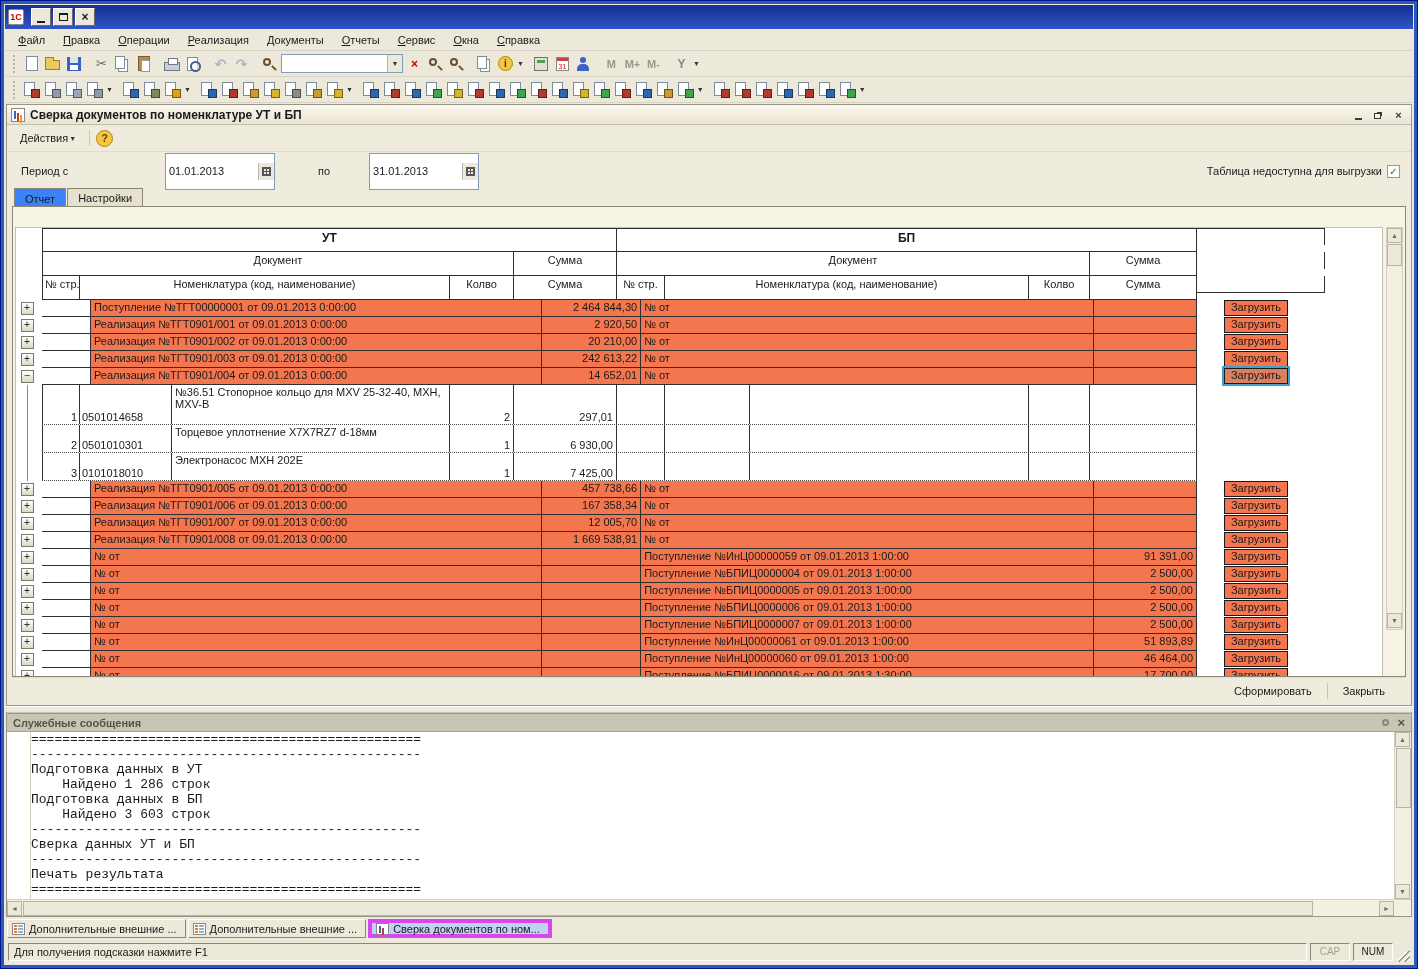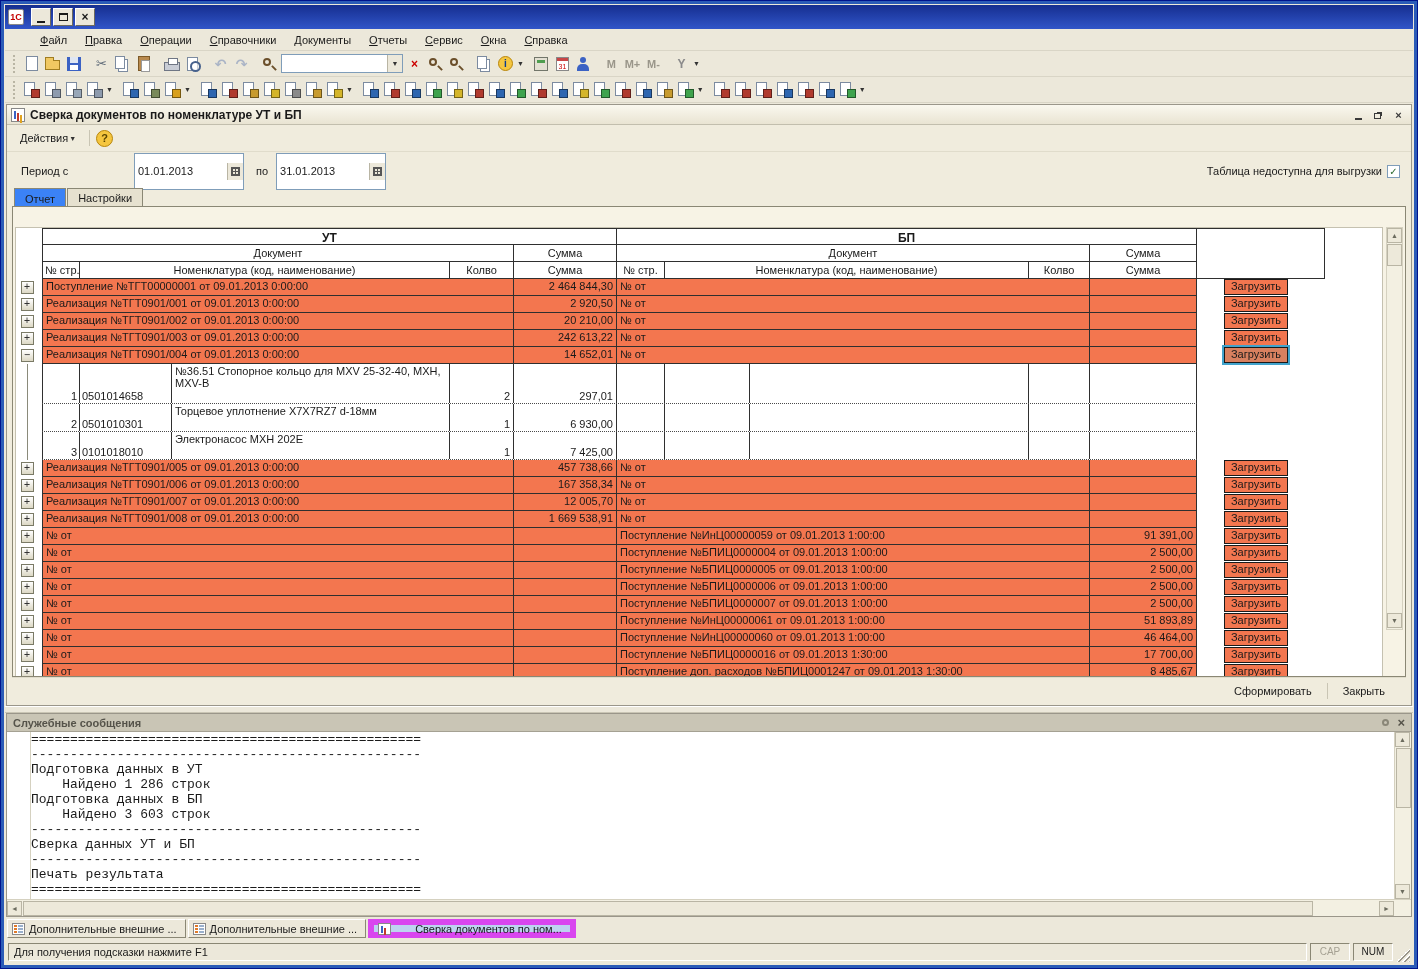--- a/index.html
+++ b/index.html
@@ -10,21 +10,21 @@
 
   
   .titlebar { height:24px; background:linear-gradient(#162E90,#3055C8); display:flex; align-items:center; padding:0 3px; flex:none; }
   .app-icon { width:16px; height:16px; background:#fff; border:1px solid #888; border-radius:2px; color:#c40000; font-weight:bold; font-size:9px; line-height:14px; text-align:center; margin-right:5px; flex:none; }
   .title-text { color:#fff; font-weight:bold; font-size:12px; flex:1; white-space:nowrap; overflow:hidden; }
   .winbtn { width:20px; height:18px; background:#ECE8DA; border:1px solid; border-color:#fff #6d6a5e #6d6a5e #fff; margin-left:2px; display:flex; align-items:center; justify-content:center; font-size:12px; font-weight:bold; color:#1a1a1a; flex:none; }
   .wb-min span { display:block; width:8px; height:2px; background:#1a1a1a; margin-top:9px; }
   .wb-max span { display:block; width:9px; height:8px; border:1px solid #1a1a1a; border-top-width:2px; }
 
   
-  .menubar { height:22px; display:flex; align-items:center; padding-left:26px; flex:none; border-bottom:1px solid #d9d5c6; }
+  .menubar { height:22px; display:flex; align-items:center; padding-left:4px; flex:none; border-bottom:1px solid #d9d5c6; }
   .menu-item { display:inline-block; padding:3px 9px; white-space:nowrap; }
   .menu-item::first-letter { text-decoration:underline; }
 
   
   .toolbar { height:26px; display:flex; align-items:center; padding:0 2px 0 8px; flex:none; border-bottom:1px solid #d9d5c6; }
   .grip { width:3px; height:18px; border-left:2px dotted #b9b5a4; margin:0 5px 0 0; flex:none; }
   .tbsep { width:7px; flex:none; }
   .tb-icon { width:21px; height:20px; display:flex; align-items:center; justify-content:center; position:relative; flex:none; }
   .g-sheet { width:12px; height:15px; background:#fff; border:1px solid #7c8ba0; }
   .g-folder { width:15px; height:10px; background:#f0c862; border:1px solid #a07d20; position:relative; margin-top:3px; }
@@ -71,21 +71,21 @@
   .rw-title-text { font-weight:bold; font-size:12px; flex:1; }
   .rw-btn { width:17px; height:15px; display:flex; align-items:center; justify-content:center; margin-left:3px; color:#3a3a3a; font-size:11px; font-weight:bold; flex:none; }
   .rwb-min i { display:block; width:7px; height:2px; background:#3a3a3a; margin-top:8px; }
   .rwb-res i { display:block; width:7px; height:6px; border:1px solid #3a3a3a; box-shadow:2px -2px 0 -1px #3a3a3a; margin:2px 0 0 -2px; }
   .rw-actions { height:27px; display:flex; align-items:center; padding:0 6px; flex:none; border-bottom:1px solid #e0dccb; }
   .act-btn { display:flex; align-items:center; padding:3px 6px; border:1px solid transparent; }
   .act-sep { width:1px; height:16px; background:#c9c5b4; margin:0 6px; }
   .help-btn { width:17px; height:17px; border-radius:50%; background:#f5c63f; border:1px solid #b8860b; color:#5a4500; font-weight:bold; font-size:11px; text-align:center; line-height:15px; }
 
   .rw-body { flex:1; display:flex; flex-direction:column; padding:4px 5px 2px 5px; min-height:0; }
-  .period-row { height:30px; display:flex; align-items:center; flex:none; }
+  .period-row { height:30px; display:flex; align-items:center; flex:none;gap:31px; }
   .period-label { width:122px; padding-left:9px; }
   .date-field { width:110px; height:37px; background:#fff; border:1px solid #7F9DB9; display:flex; align-items:center; flex:none; }
   .date-field .val { flex:1; padding-left:3px; }
   .cal-btn { width:16px; height:17px; background:#ECE8DA; border-left:1px solid #b9b5a4; display:flex; align-items:center; justify-content:center; flex:none; }
   .cal-glyph { width:9px; height:9px; background:
       repeating-linear-gradient(90deg,#555 0 1px,transparent 1px 3px),
       repeating-linear-gradient(0deg,#555 0 1px,transparent 1px 3px); border:1px solid #555; }
   .po-label { padding:0 8px 0 12px; }
   .chk-row { margin-left:auto; display:flex; align-items:center; padding-right:6px; }
   .chk-label { margin-right:5px; }
@@ -95,40 +95,40 @@
   .tab { padding:3px 10px 2px 10px; border:1px solid #8a8774; border-bottom:none; background:#E6E1CF; margin-right:1px; }
   .tab.active { background:#3b82f6; position:relative; top:1px; padding-top:4px; font-weight:normal; }
 
   .tab-content { flex:1; border:1px solid #8a8774; background:#F7F3E5; position:relative; min-height:0; overflow:hidden; }
 
   
   .sheetwrap { position:absolute; left:2px; top:20px; right:22px; }
   .sheet { background:#fff; border:1px solid #c5c1b0; border-bottom:none; padding-left:0; }
   .grid { margin-left:26px; width:1283px; }
   .hrow, .drow { display:flex; }
-  .hc { border-right:1px solid #2f2f2f; border-bottom:1px solid #2f2f2f; text-align:center; padding:2px 2px; height:17px; overflow:hidden; white-space:nowrap; }
+  .hc { border-right:1px solid #2f2f2f; border-bottom:1px solid #2f2f2f; text-align:center; padding:2px 2px; height:24px; overflow:hidden; white-space:nowrap; }
   .hc.first, .rowline .lead { border-left:1px solid #2f2f2f; }
   .htop { border-top:1px solid #2f2f2f; }
   .hx { border-right:1px solid #2f2f2f; height:17px; }
   .hx.hxb { border-bottom:1px solid #2f2f2f; }
   .bold { font-weight:bold; }
   .w38{width:38px}.w48{width:48px}.w61{width:61px}.w64{width:64px}.w85{width:85px}.w92{width:92px}
   .w103{width:103px}.w107{width:107px}.w128{width:128px}.w278{width:278px}.w279{width:279px}
   .w364{width:364px}.w370{width:370px}.w472{width:472px}.w473{width:473px}.w575{width:575px}.w580{width:580px}
 
   .rowline { display:flex; align-items:stretch; }
   .gutter { width:22px; flex:none; display:flex; align-items:center; justify-content:center; }
   .gutter .exp { width:13px; height:13px; border:1px solid #7a7a66; background:linear-gradient(#fff,#dcd8c4); font-size:10px; line-height:10px; text-align:center; color:#333; font-family:"DejaVu Sans Mono",monospace; }
   .gutter .tree { width:1px; background:#8a8a7a; height:100%; margin-left:0; }
   .ggap { width:4px; flex:none; }
   .trow { display:flex; width:1155px; flex:none; }
   .doc-row .cell { background:var(--rowred); }
   .cell { border-right:1px solid #2f2f2f; overflow:hidden; white-space:nowrap; }
   .doc-row { border-bottom:1px solid #2f2f2f; height:17px; }
-  .doc-row .lead { border-left:1px solid #2f2f2f; }
+  .doc-row .lead { border-left:1px solid #2f2f2f;margin-left:48px; }
   .det-row { border-bottom:1px dotted #4a4a4a; }
   .det-row .lead { border-left:1px solid #2f2f2f; }
   .c-doc { padding:1px 3px; }
   .c-sum { padding:1px 3px; text-align:right; }
   .det-row .cell { display:flex; align-items:flex-end; background:#fff; }
   .det-row .ctop { align-items:flex-start; white-space:normal; line-height:12px; }
   .cnum { justify-content:flex-end; padding:0 2px 1px 2px; }
   .ccode { padding:0 2px 1px 2px; }
   .cname { padding:1px 3px; }
   .cqty { justify-content:flex-end; padding:0 3px 1px 2px; }
@@ -161,21 +161,21 @@
   .msg-body { flex:1; display:flex; min-height:0; }
   .msg-gutter { width:24px; flex:none; border-right:1px solid #d5d1c0; }
   .msg-lines { flex:1; overflow:hidden; font-family:"Liberation Mono","DejaVu Sans Mono",monospace; font-size:13px; }
   .msg-line { height:15px; display:flex; align-items:center; white-space:pre; }
   .msg-vscroll { width:17px; flex:none; background:#F3F0E2; border-left:1px solid #d5d1c0; display:flex; flex-direction:column; }
   .msg-hscroll { height:17px; flex:none; background:#F3F0E2; border-top:1px solid #d5d1c0; display:flex; align-items:center; }
 
   
   .taskbar { height:23px; flex:none; display:flex; align-items:center; padding:1px 2px; gap:2px; }
   .task-tab { height:19px; display:flex; align-items:center; padding:0 8px 0 4px; background:#ECE8DA; border:1px solid; border-color:#fff #8a8774 #8a8774 #fff; white-space:nowrap; }
-  .task-tab.active { background:#BDD3F0; border:6px solid #d946ef;gap:20px; }
+  .task-tab.active { background:#BDD3F0; border:4px solid #d946ef; }
   .tt-ico { width:13px; height:12px; background:#fff; border:1px solid #888; margin-right:4px; position:relative; flex:none; }
   .tt-ico.table::before { content:""; position:absolute; left:1px; top:1px; width:3px; height:8px; background:repeating-linear-gradient(0deg,#e07b2a 0 2px,#fff 2px 3px); }
   .tt-ico.table::after { content:""; position:absolute; left:5px; top:1px; right:1px; height:8px; background:repeating-linear-gradient(0deg,#9ab0cc 0 2px,#fff 2px 3px); }
   .tt-ico.report::before { content:""; position:absolute; left:2px; bottom:1px; width:2px; height:7px; background:#3b62c4; box-shadow:3px 2px 0 0 #c23a2e; }
   .statusbar { height:24px; flex:none; display:flex; align-items:center; padding:2px 3px; gap:3px; }
   .status-hint { flex:1; height:18px; border:1px solid; border-color:#8a8774 #fff #fff #8a8774; padding:2px 5px; }
   .status-cell { width:40px; height:18px; border:1px solid; border-color:#8a8774 #fff #fff #8a8774; text-align:center; padding-top:2px; font-size:10px; }
   .dim { color:#a5a193; }
   .grip-corner { width:14px; height:14px; align-self:flex-end; background:
      linear-gradient(135deg, transparent 0 50%, #fff 50% 57%, #9a968a 57% 64%, transparent 64% 71%, #fff 71% 78%, #9a968a 78% 85%, transparent 85% 92%, #fff 92%, #9a968a 100%); }
@@ -194,21 +194,21 @@
     <div class="winbtn wb-max">
           <span></span>
         </div>
     <div class="winbtn">×</div>
   </div>
 
   <div class="menubar">
         <span class="menu-item">Файл</span>
         <span class="menu-item">Правка</span>
         <span class="menu-item">Операции</span>
-        <span class="menu-item">Справочники</span>
+        <span class="menu-item">Реализация</span>
         <span class="menu-item">Документы</span>
         <span class="menu-item">Отчеты</span>
         <span class="menu-item">Сервис</span>
         <span class="menu-item">Окна</span>
         <span class="menu-item">Справка</span>
       </div>
 
   <div class="toolbar" id="toolbar1">
         <div class="grip"></div>
         <div class="tb-icon">

